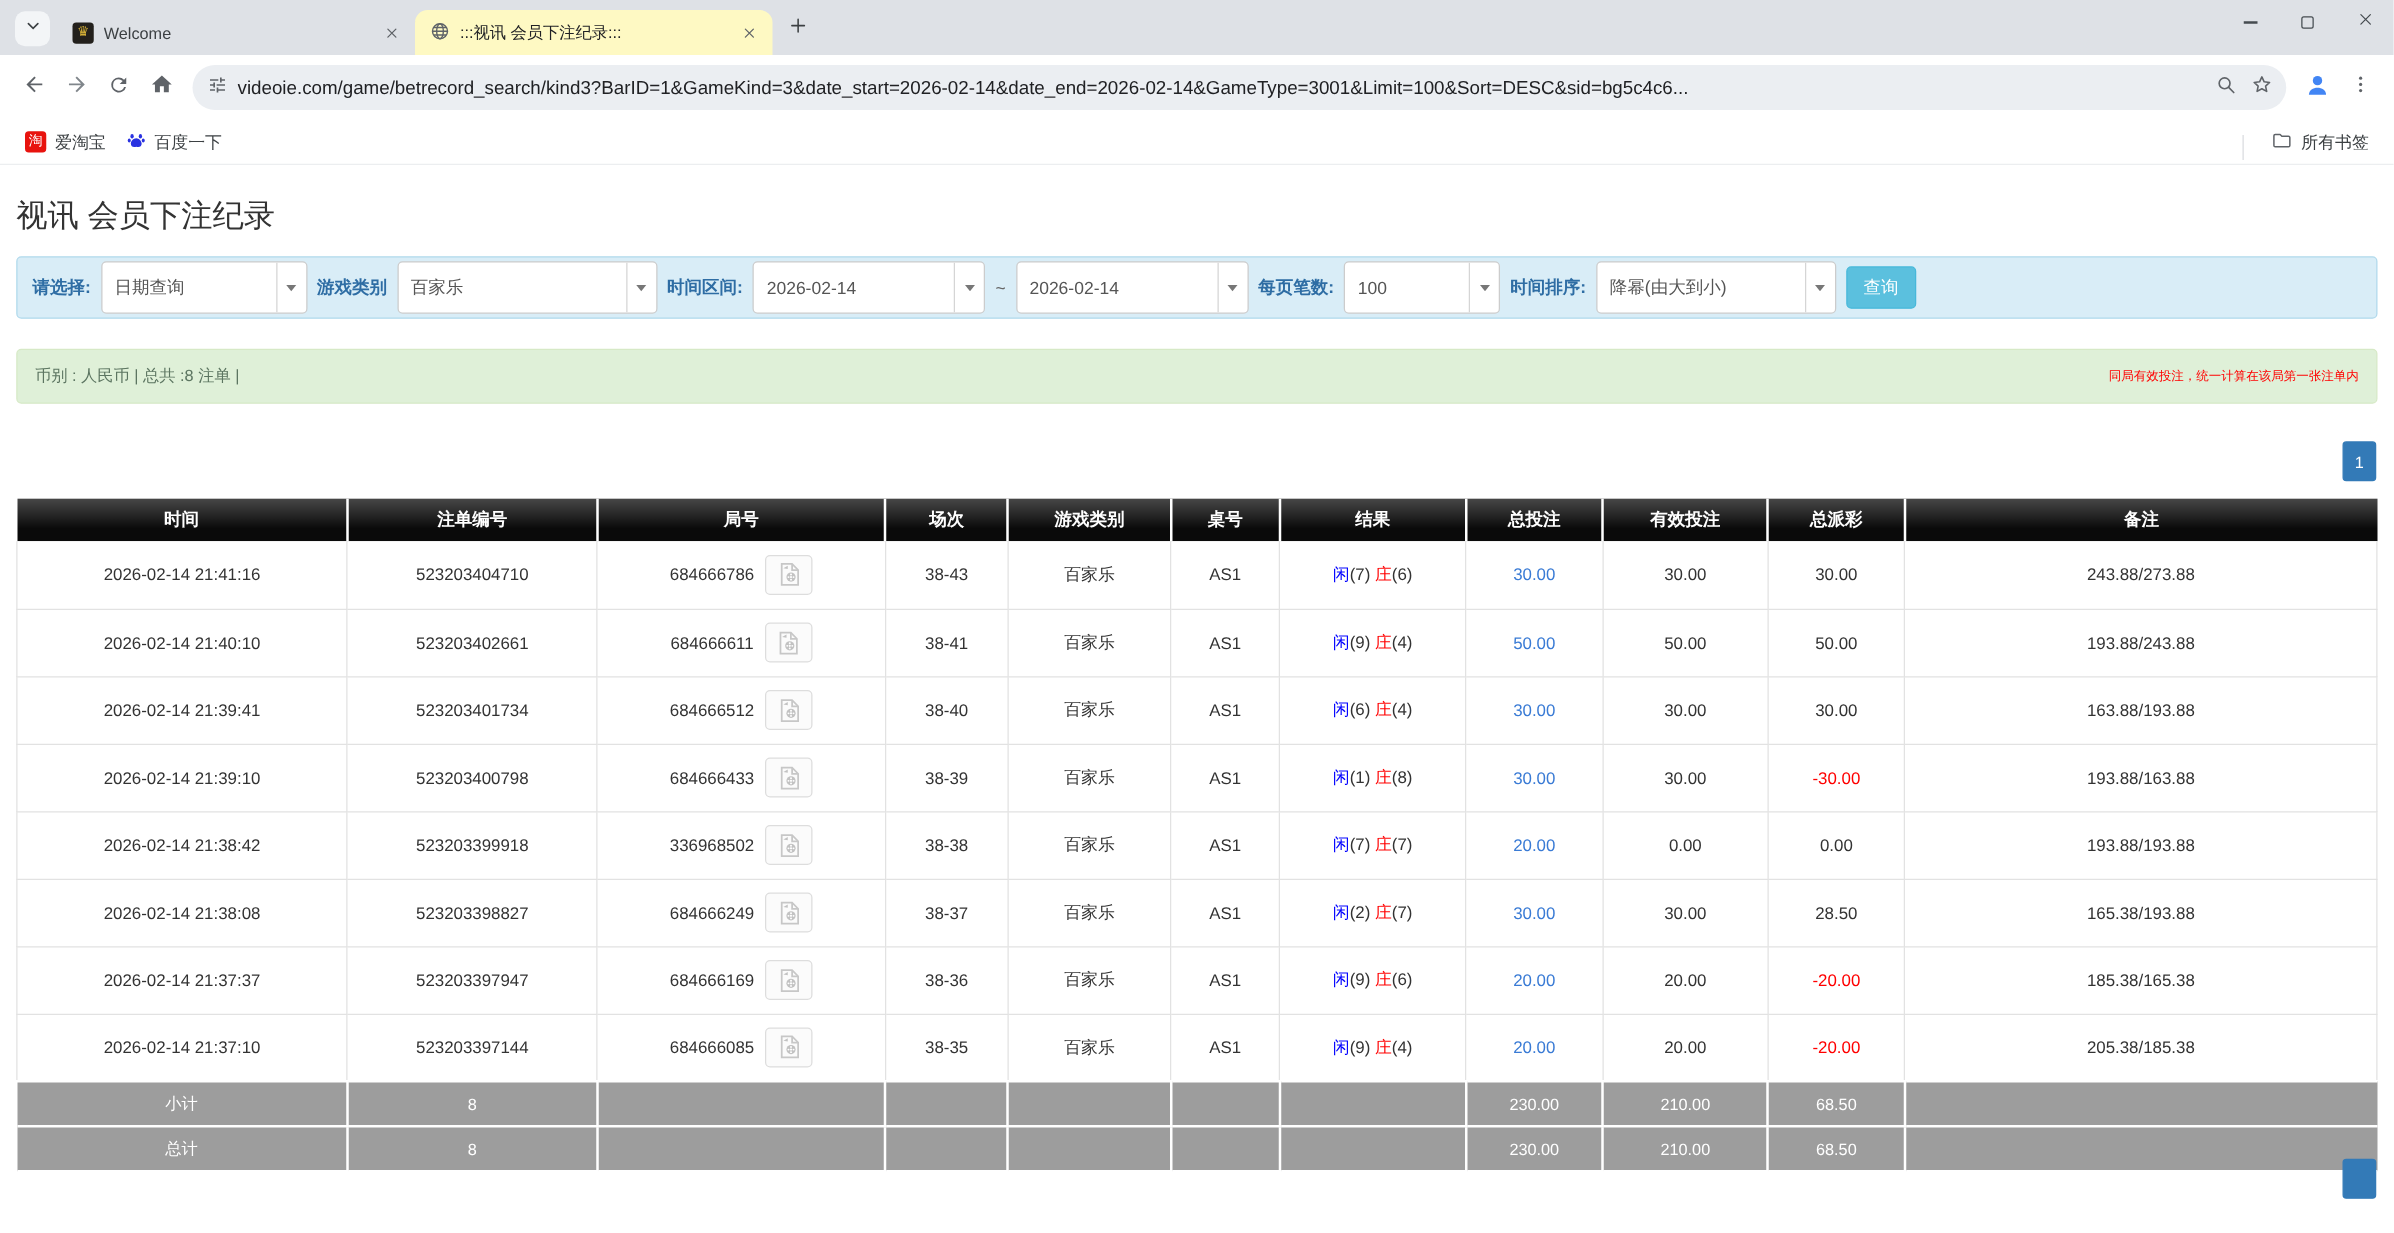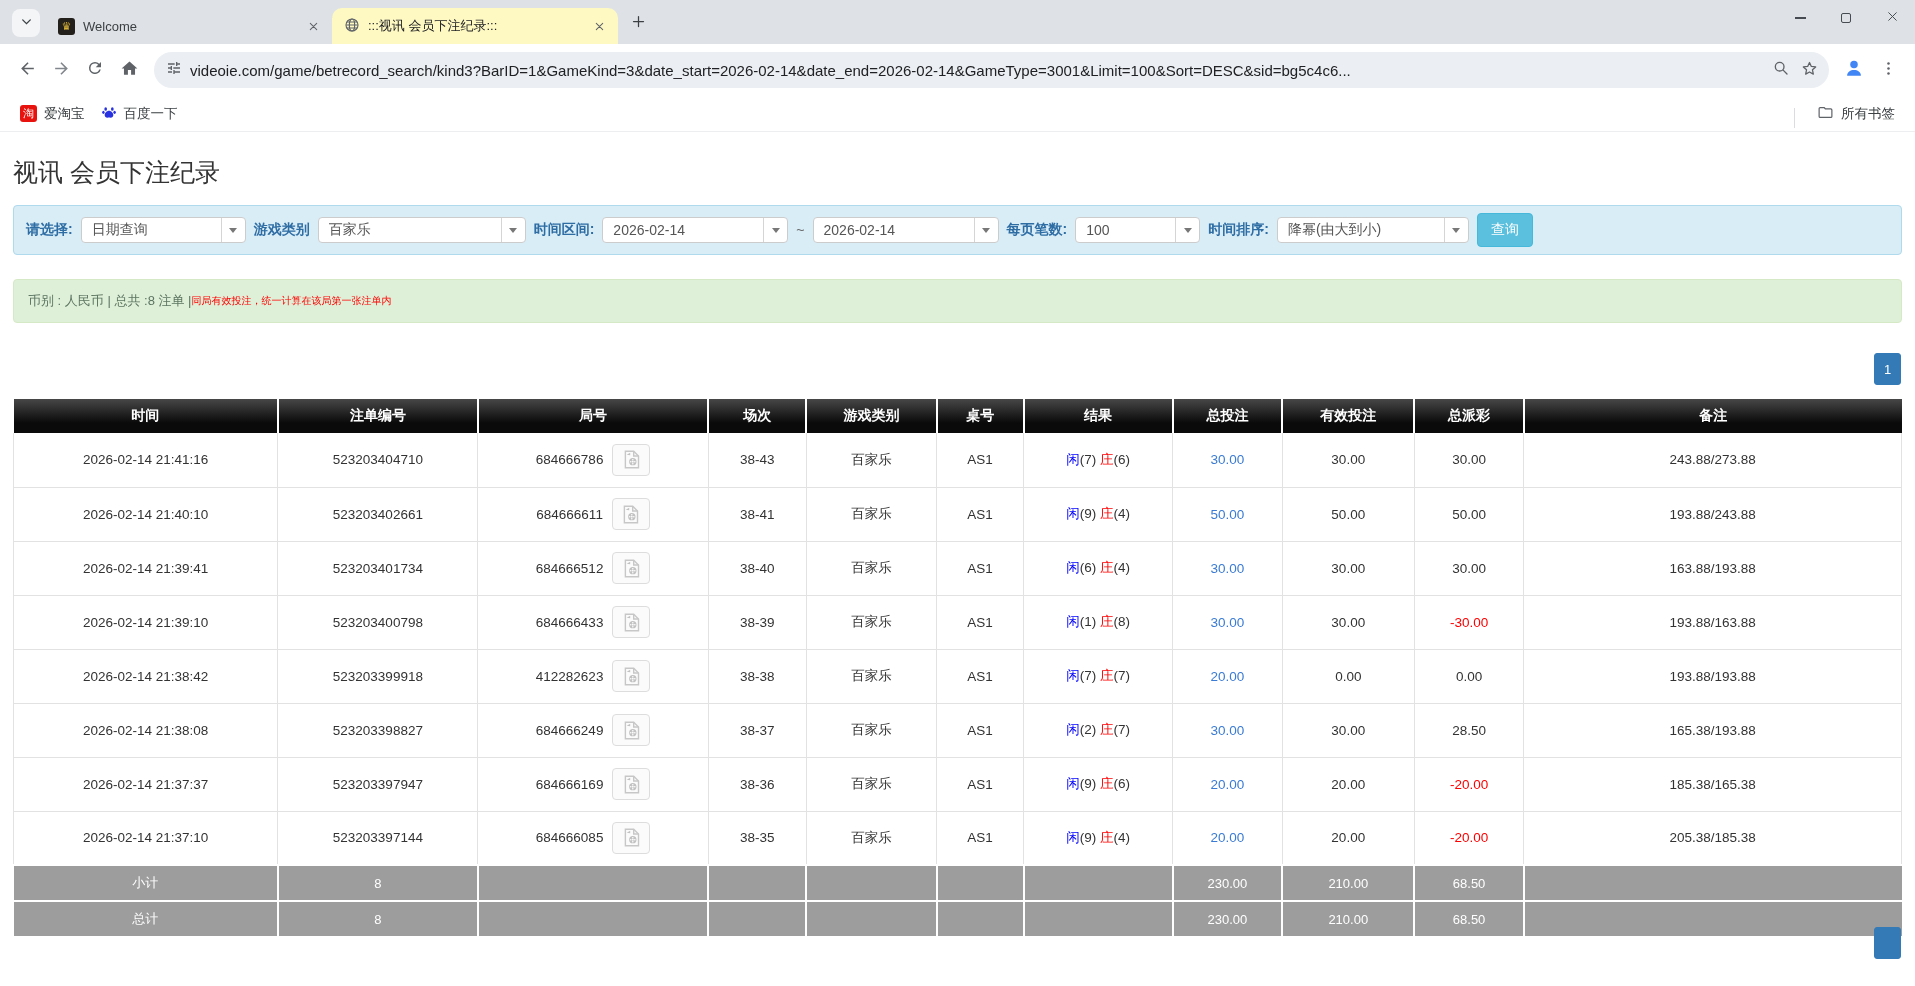--- a/index.html
+++ b/index.html
@@ -63,35 +63,35 @@
   
   .content { padding:0 13px; position:relative; }
   .page-title { font-size:25px; color:#333; font-weight:500; margin:24px 0 16px 0; }
 
   .filter-panel {
     background:#d9edf7; border:1px solid #afd9ec; border-radius:4px;
     height:50px; display:flex; align-items:center; gap:8px; padding:0 12px;
   }
   .filter-label { color:#2e6da4; font-weight:bold; font-size:14px; white-space:nowrap; }
   .select {
-    background:#fff; border:1px solid #ccc; border-radius:4px; height:26px;
+    background:#fff; border:1px solid #ccc; border-radius:4px; height:42px;
     display:flex; align-items:stretch; font-size:14px; color:#555; overflow:hidden;
   }
   .select .val { padding:0 10px; display:flex; align-items:center; flex:1; white-space:nowrap; }
   .select .arrow-zone { width:24px; border-left:1px solid #d5d5d5; display:flex; align-items:center; justify-content:center; }
   .caret { width:0; height:0; border-left:4px solid transparent; border-right:4px solid transparent; border-top:5px solid #777; }
   .tilde { color:#666; font-size:14px; }
   .search-btn {
     background:#5bc0de; border:1px solid #46b8da; color:#fff; border-radius:4px;
     height:34px; padding:0 13px; font-size:14px; display:flex; align-items:center; cursor:pointer;
   }
 
   .summary-bar {
     margin-top:24px; background:#dff0d8; border:1px solid #d6e9c6; border-radius:4px;
-    height:44px; display:flex; align-items:center; justify-content:flex-start; padding:0 14px;
+    height:44px; display:flex; align-items:center; justify-content:space-between; padding:0 14px;
   }
   .summary-left { color:#5c7561; font-size:13px; }
   .summary-right { color:#ff0000; font-size:10px; }
 
   .pagination-row { display:flex; justify-content:flex-end; margin:30px 1px 14px 0; }
   .page-btn {
     min-width:27px; height:32px; background:#337ab7; border:1px solid #337ab7; border-radius:3px;
     color:#fff; font-size:13px; display:flex; align-items:center; justify-content:center; cursor:pointer;
   }
 
@@ -503,21 +503,21 @@
           <td><span class="bet-link">30.00</span></td>
           <td>30.00</td>
           <td><span class="neg">-30.00</span></td>
           <td>193.88/163.88</td>
         </tr>
         <tr>
           <td>2026-02-14 21:38:42</td>
           <td>523203399918</td>
           <td>
             <span class="round-wrap">
-              <span>412282623</span>
+              <span>336968502</span>
               <span class="video-btn">
                 <svg width="21" height="21" viewBox="0 0 24 24">
                   <path d="M5 2.5h9.5L20 8v13.5H5z" fill="none" stroke="#c7c7c7" stroke-width="1.6"></path>
                   <path d="M14.5 2.5V8H20" fill="none" stroke="#c7c7c7" stroke-width="1.6"></path>
                   <circle cx="13.5" cy="14.5" r="4.2" fill="#c2c2c2"></circle>
                   <circle cx="13.5" cy="14.5" r="1" fill="#fff"></circle>
                   <circle cx="13.5" cy="12.2" r="0.9" fill="#fff"></circle>
                   <circle cx="13.5" cy="16.8" r="0.9" fill="#fff"></circle>
                   <circle cx="11.2" cy="14.5" r="0.9" fill="#fff"></circle>
                   <circle cx="15.8" cy="14.5" r="0.9" fill="#fff"></circle>

